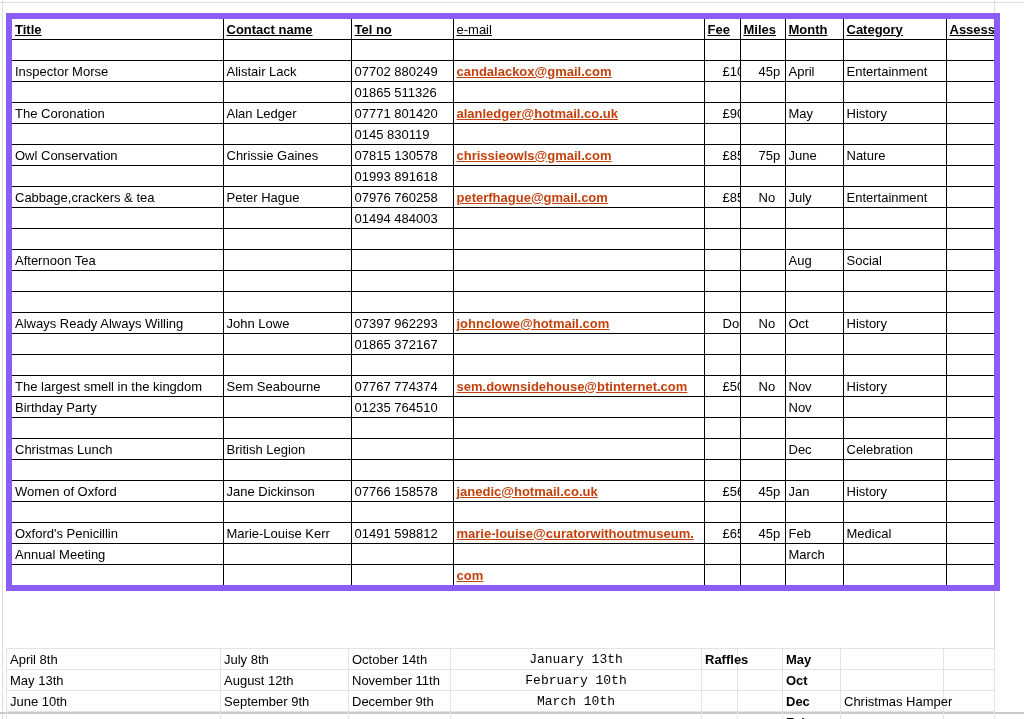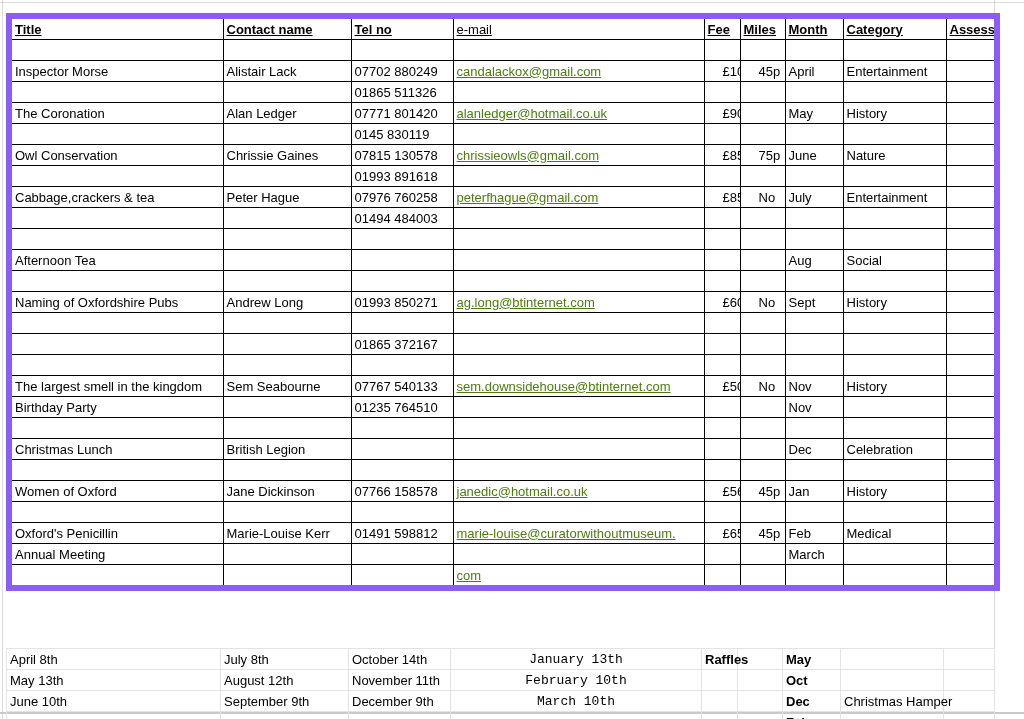--- a/index.html
+++ b/index.html
@@ -16,21 +16,21 @@
 
   table{border-collapse:collapse;table-layout:fixed;}
   #main-table{position:absolute;left:6px;top:13px;width:988px;border:6px solid #8b5cf6;}
   #main-table td,#main-table th{
     border:1px solid #000;height:20px;padding:0 3px;overflow:hidden;
     white-space:nowrap;vertical-align:middle;text-align:left;font-weight:normal;
   }
   #main-table th{font-weight:bold;text-decoration:underline;}
   #main-table th.normal-weight{font-weight:normal;margin-left:8px;}
   #main-table td.c4,#main-table td.c5{text-align:center;padding:0 18px;}
-  #main-table td.link a, #main-table td.link{color:#4d7c0f;text-decoration:underline;overflow:visible;}
+  #main-table td.link a, #main-table td.link{color:#c2410c;text-decoration:underline;overflow:visible;font-weight:bold;}
 
   #schedule-table{position:absolute;left:6px;top:648px;width:988px;padding-left:12px;}
   #schedule-table td{
     border:1px solid #e3e3e3;height:20px;padding:0 3px;overflow:visible;
     white-space:nowrap;vertical-align:middle;text-align:left;
   }
   #schedule-table td.c3{text-align:center;font-family:Liberation Mono, monospace;}
   #schedule-table td.c4{font-weight:bold;}
   #schedule-table td.c6{font-weight:bold;}
 </style>
@@ -194,39 +194,39 @@
         <td class="c1"></td>
         <td class="c2"></td>
         <td class="c3"></td>
         <td class="c4"></td>
         <td class="c5"></td>
         <td class="c6"></td>
         <td class="c7"></td>
         <td class="c8"></td>
       </tr>
       <tr>
-        <td class="c0">Naming of Oxfordshire Pubs</td>
-        <td class="c1">Andrew Long</td>
-        <td class="c2">01993 850271</td>
-        <td class="c3 link">ag.long@btinternet.com</td>
-        <td class="c4">£60</td>
+        <td class="c0"></td>
+        <td class="c1"></td>
+        <td class="c2"></td>
+        <td class="c3"></td>
+        <td class="c4"></td>
+        <td class="c5"></td>
+        <td class="c6"></td>
+        <td class="c7"></td>
+        <td class="c8"></td>
+      </tr>
+      <tr>
+        <td class="c0">Always Ready Always Willing</td>
+        <td class="c1">John Lowe</td>
+        <td class="c2">07397 962293</td>
+        <td class="c3 link">johnclowe@hotmail.com</td>
+        <td class="c4">Don</td>
         <td class="c5">No</td>
-        <td class="c6">Sept</td>
+        <td class="c6">Oct</td>
         <td class="c7">History</td>
-        <td class="c8"></td>
-      </tr>
-      <tr>
-        <td class="c0"></td>
-        <td class="c1"></td>
-        <td class="c2"></td>
-        <td class="c3"></td>
-        <td class="c4"></td>
-        <td class="c5"></td>
-        <td class="c6"></td>
-        <td class="c7"></td>
         <td class="c8"></td>
       </tr>
       <tr>
         <td class="c0"></td>
         <td class="c1"></td>
         <td class="c2">01865 372167</td>
         <td class="c3"></td>
         <td class="c4"></td>
         <td class="c5"></td>
         <td class="c6"></td>
@@ -240,21 +240,21 @@
         <td class="c3"></td>
         <td class="c4"></td>
         <td class="c5"></td>
         <td class="c6"></td>
         <td class="c7"></td>
         <td class="c8"></td>
       </tr>
       <tr>
         <td class="c0">The largest smell in the kingdom</td>
         <td class="c1">Sem Seabourne</td>
-        <td class="c2">07767 540133</td>
+        <td class="c2">07767 774374</td>
         <td class="c3 link">sem.downsidehouse@btinternet.com</td>
         <td class="c4">£50</td>
         <td class="c5">No</td>
         <td class="c6">Nov</td>
         <td class="c7">History</td>
         <td class="c8"></td>
       </tr>
       <tr>
         <td class="c0">Birthday Party</td>
         <td class="c1"></td>

